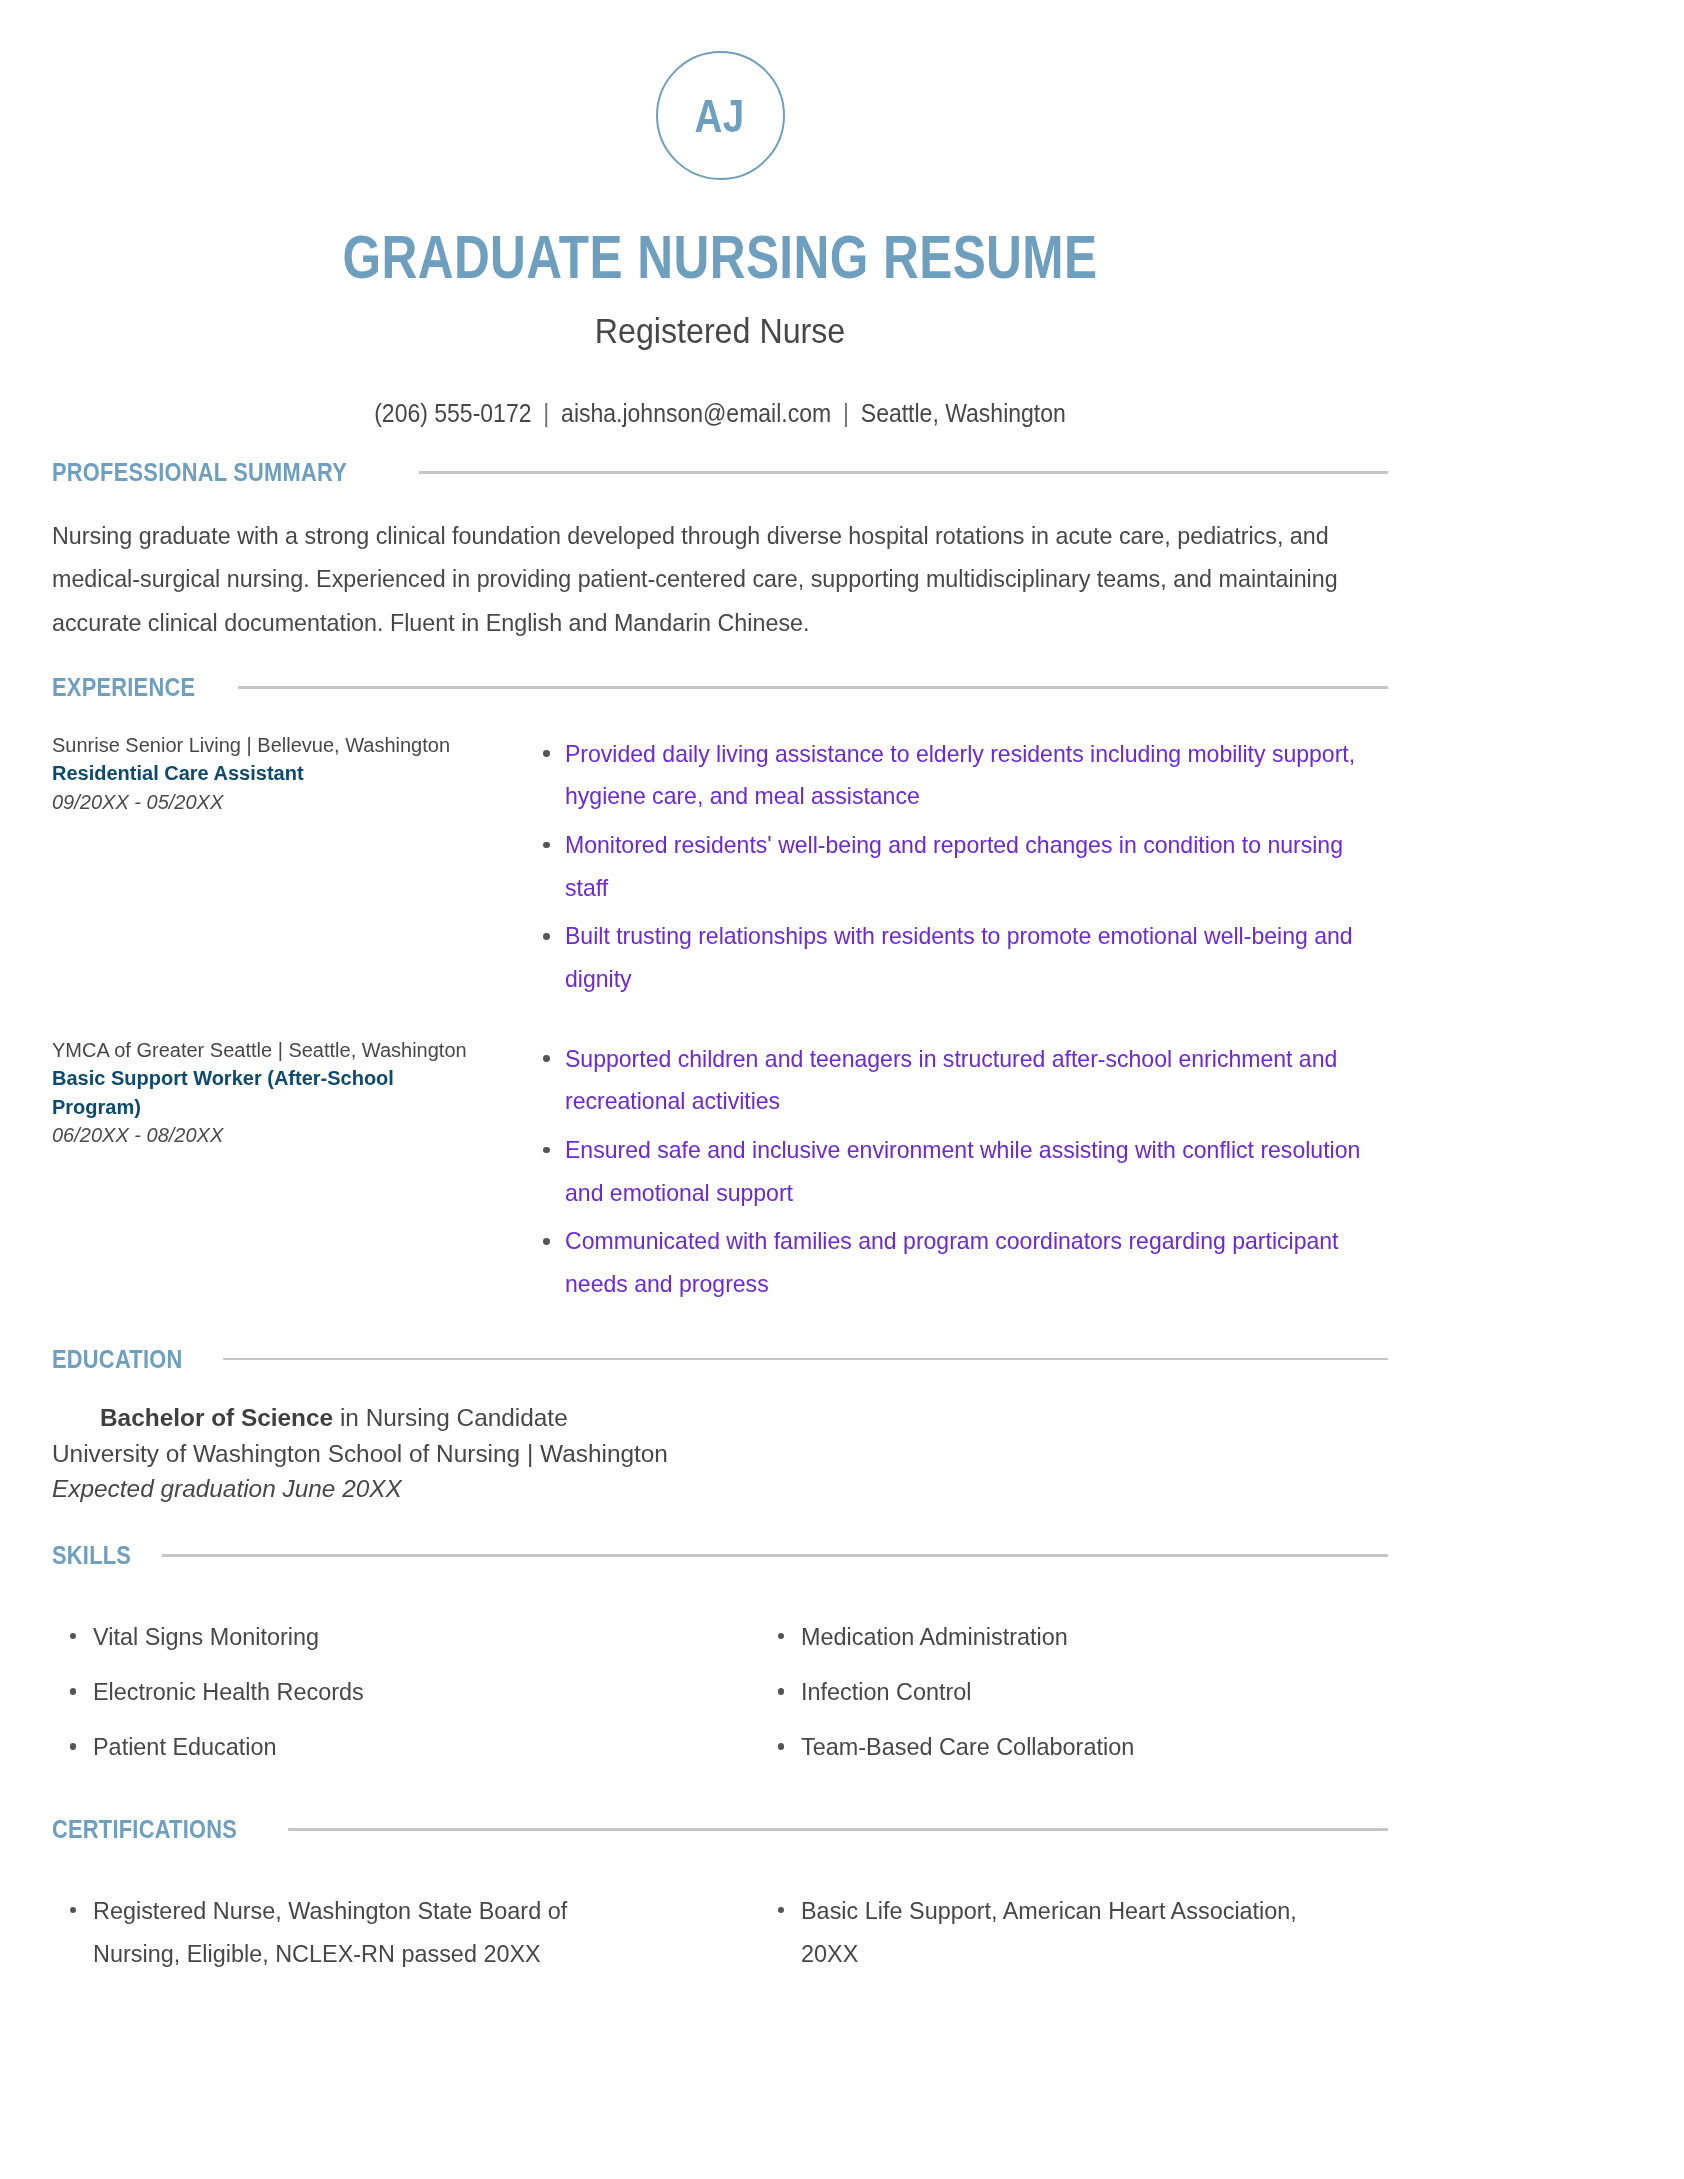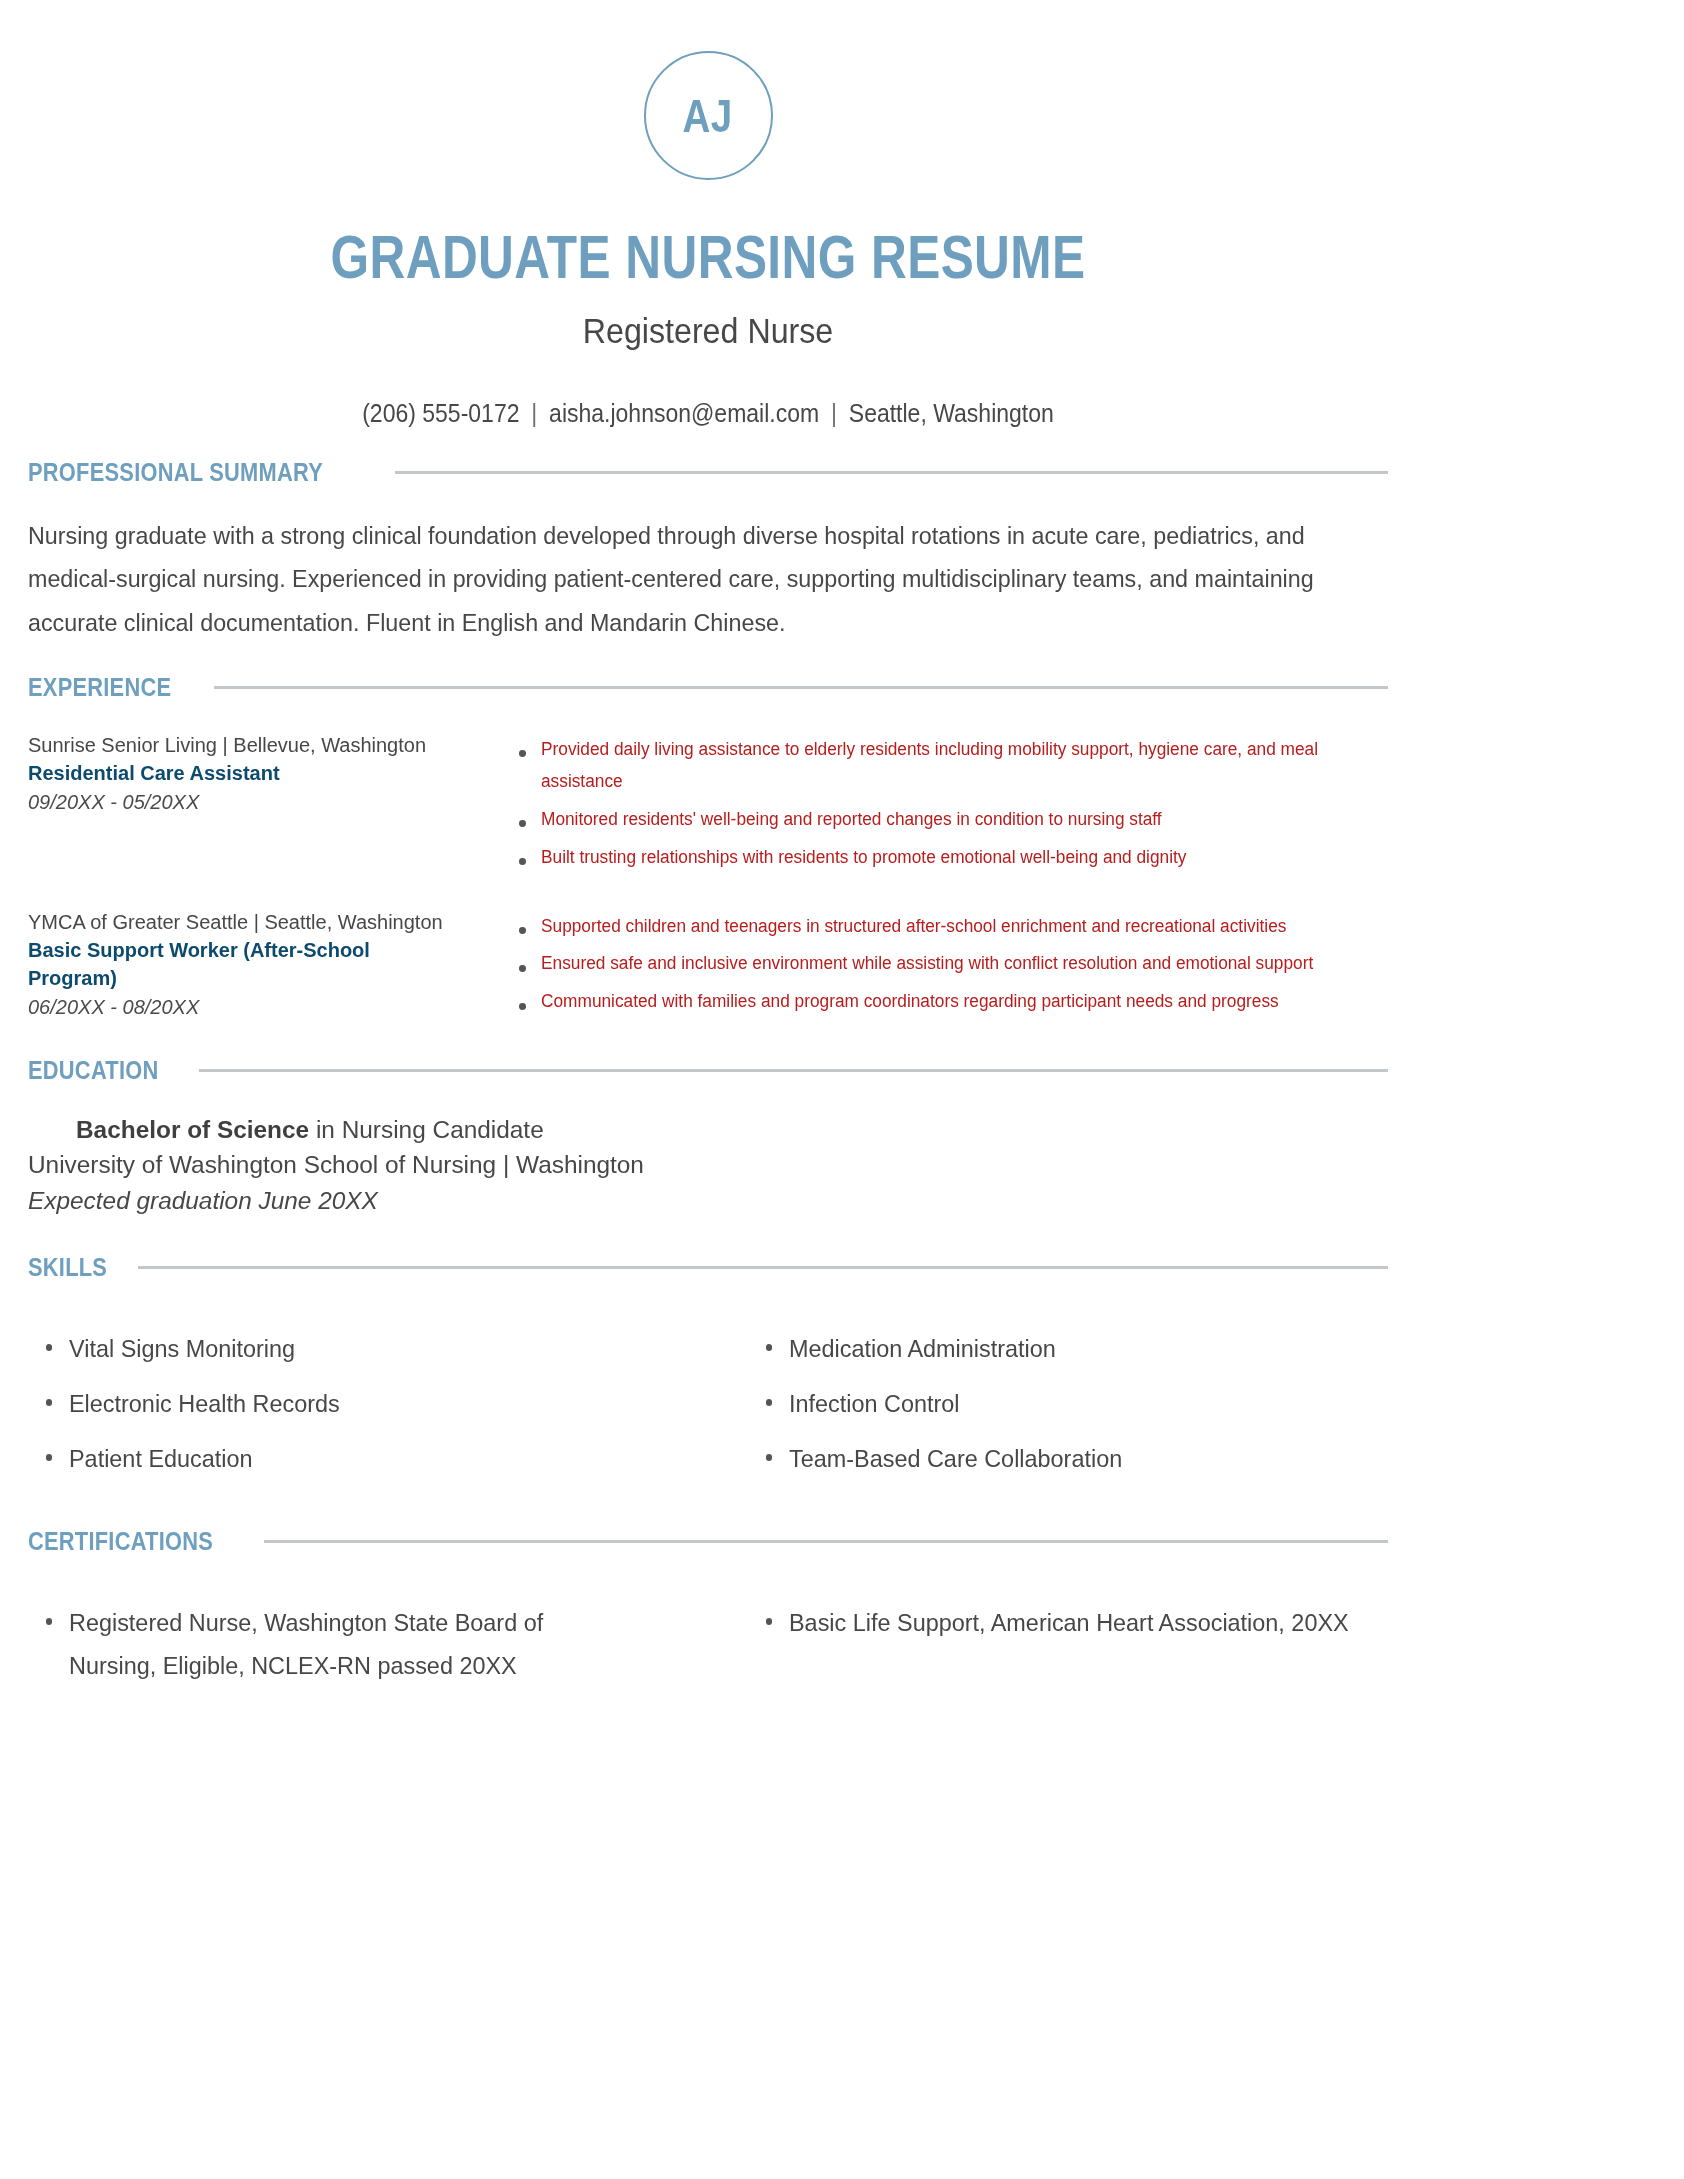--- a/index.html
+++ b/index.html
@@ -11,21 +11,21 @@
     width: 1684px;
     min-height: 2180px;
     font-family: "Liberation Sans", sans-serif;
     color: #474747;
     -webkit-font-smoothing: antialiased;
   }
   .page {
     width: 1448px;
     min-height: 2180px;
     box-sizing: border-box;
-    padding: 0 60px 59px 28px;
+    padding: 0 60px 59px 52px;
     background: #ffffff;
     position: relative;
   }
 
   
   .header {
     text-align: center;
     padding-top: 51px;
   }
   .monogram {
@@ -142,23 +142,23 @@
     flex: 1 1 auto;
     padding-top: 2px;
   }
   ul.bullets {
     margin: 0;
     padding: 0 0 0 33px;
     list-style: none;
   }
   ul.bullets > li {
     position: relative;
-    font-size: 18px;
+    font-size: 24px;
     line-height: 1.78;
-    color: #b91c1c;
+    color: #6d28d9;
     margin-bottom: 5.9px;
     padding-left: 21.5px;
   }
   ul.bullets > li::before {
     content: "";
     position: absolute;
     left: 0;
     top: 17.6px;
     width: 6.8px;
     height: 6.8px;

